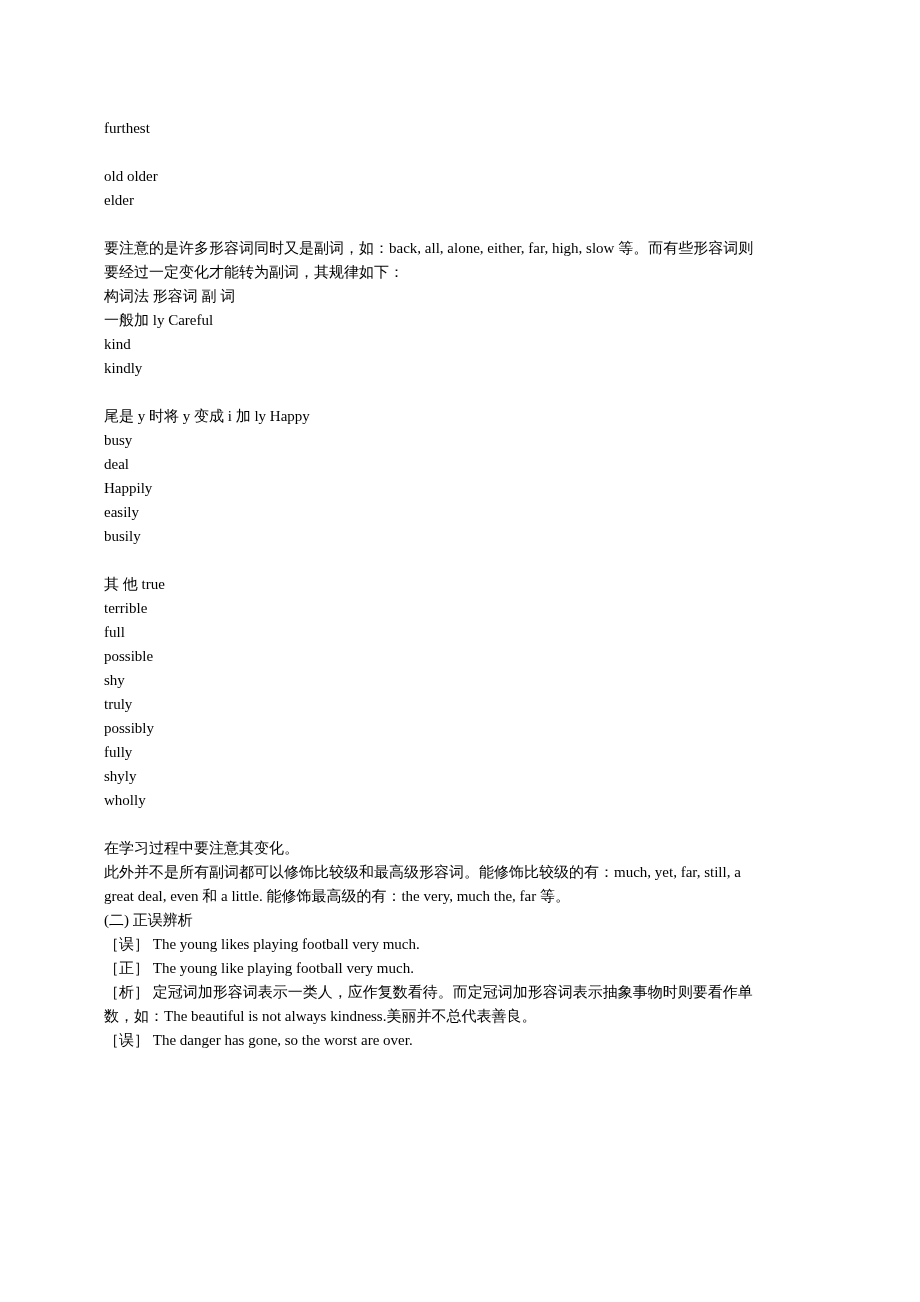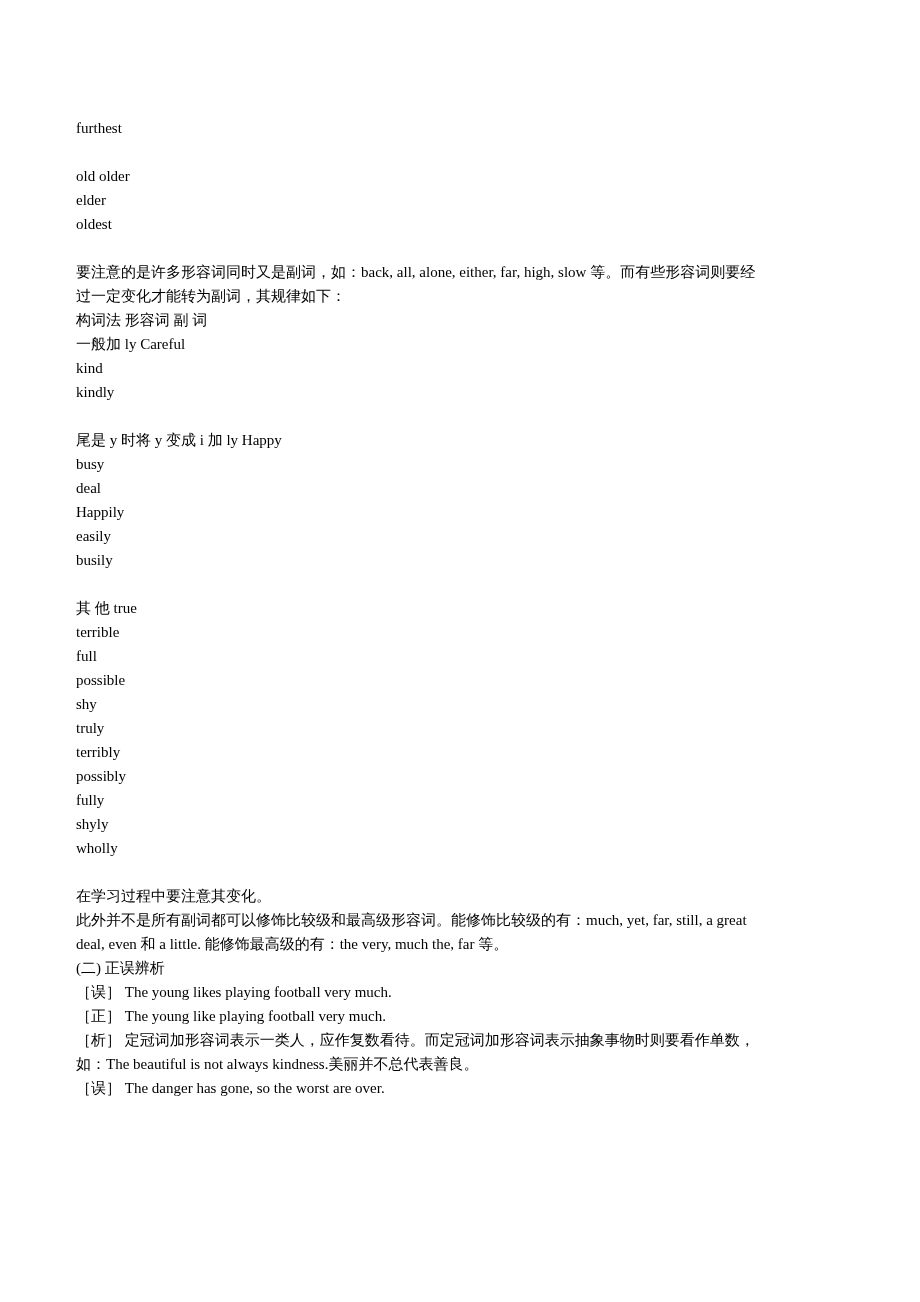--- a/index.html
+++ b/index.html
@@ -3,62 +3,60 @@
 <meta charset="utf-8">
 <style>
   body {
     margin: 0;
     padding: 0;
     background: #fff;
     font-family: "SimSun", "Times New Roman", serif;
     width: 920px;
   }
   .page {
-    padding: 116px 155px 60px 76px;
+    padding: 116px 155px 60px 104px;
     font-size: 15px;
     line-height: 24px;
     color: #000;
   }
   .line {
     display: block;
   }
   .blank {
     height: 24px;
   }
 </style>
 </head>
 <body>
 
 <div class="page" id="page-root">
     <span class="line">furthest</span>
     <div class="blank"></div>
     <span class="line">old older</span>
     <span class="line">elder</span>
-    <span class="line"> oldest</span>
     <div class="blank"></div>
     <span class="line">要注意的是许多形容词同时又是副词，如：back, all, alone, either, far, high, slow 等。而有些形容词则要经过一定变化才能转为副词，其规律如下：</span>
     <span class="line">构词法  形容词  副  词</span>
     <span class="line">一般加 ly Careful</span>
     <span class="line">kind</span>
     <span class="line">kindly</span>
     <div class="blank"></div>
     <span class="line">尾是 y 时将 y 变成 i 加 ly Happy</span>
     <span class="line">busy</span>
     <span class="line">deal</span>
     <span class="line"> Happily</span>
     <span class="line">easily</span>
     <span class="line">busily</span>
     <div class="blank"></div>
     <span class="line">其  他 true</span>
     <span class="line">terrible</span>
     <span class="line">full</span>
     <span class="line">possible</span>
     <span class="line">shy</span>
     <span class="line"> truly</span>
-    <span class="line">terribly</span>
     <span class="line">possibly</span>
     <span class="line">fully</span>
     <span class="line">shyly</span>
     <span class="line">wholly</span>
     <div class="blank"></div>
     <span class="line">在学习过程中要注意其变化。</span>
     <span class="line">此外并不是所有副词都可以修饰比较级和最高级形容词。能修饰比较级的有：much, yet, far, still, a great deal, even  和 a little.  能修饰最高级的有：the very, much the, far 等。</span>
     <span class="line">(二)  正误辨析</span>
     <span class="line">［误］  The young likes playing football very much.</span>
     <span class="line">［正］  The young like playing football very much.</span>

